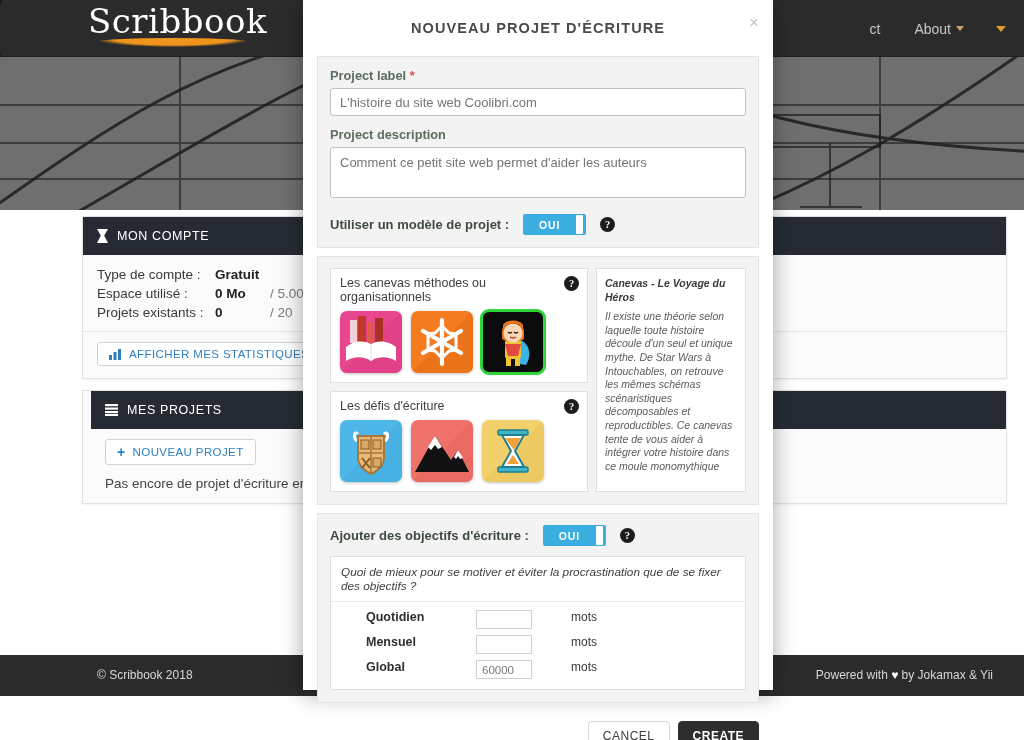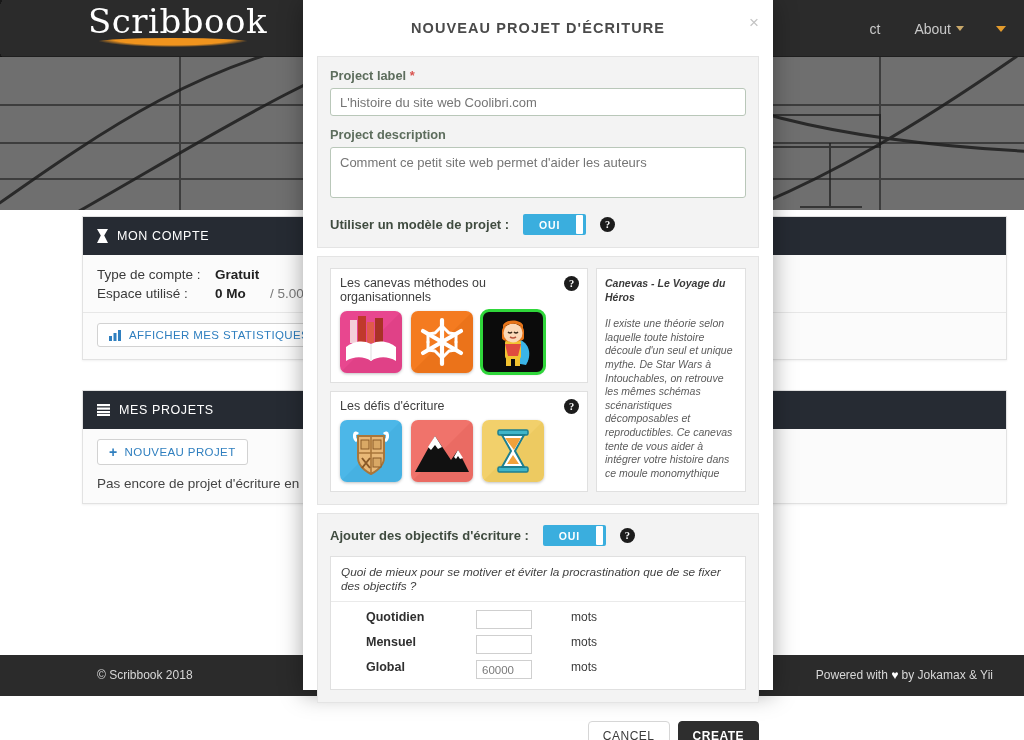--- a/index.html
+++ b/index.html
@@ -209,21 +209,21 @@
     box-shadow: 0 1px 3px rgba(0,0,0,.25);
   }
   .thumb.selected { outline: 3px solid #2fd63a; outline-offset: -1px; }
 
   .desc-panel {
     width: 150px; flex: 0 0 150px;
     background: #ffffff; border: 1px solid #e0e0e0;
     padding: 8px 8px 10px;
     font-style: italic; font-size: 10.5px; line-height: 13.6px; color: #5b5b5b;
   }
-  .desc-title { font-weight: bold; color: #3a3a3a; margin-bottom: 13px; }
+  .desc-title { font-weight: bold; color: #3a3a3a; margin-bottom: 6px; }
 
   .goals-box {
     background: #ffffff; border: 1px solid #e0e0e0; margin-top: 10px;
   }
   .goals-q {
     font-style: italic; font-size: 11.8px; color: #3f3f3f;
     padding: 8px 10px; border-bottom: 1px solid #eaeaea;
   }
   .goals-rows { padding: 8px 10px 10px; }
   .goal-row { display: flex; align-items: flex-start; margin-bottom: 6px; gap: 32px; }
@@ -319,33 +319,38 @@
         <div class="acct-row">
           <span class="acct-key">Type de compte :</span>
           <span class="acct-val">Gratuit</span>
           <span class="acct-max"></span>
         </div>
         <div class="acct-row">
           <span class="acct-key">Espace utilisé :</span>
           <span class="acct-val">0 Mo</span>
           <span class="acct-max">/ 5.00 Mo</span>
         </div>
+        <div class="acct-row">
+          <span class="acct-key">Projets existants :</span>
+          <span class="acct-val">0</span>
+          <span class="acct-max">/ 20</span>
+        </div>
         <div class="sep-line"></div>
         <button class="btn-outline blue">
           <svg width="13" height="11" viewBox="0 0 13 11">
             <rect x="0" y="6" width="3" height="5" fill="#2f7fbf"></rect>
             <rect x="4.5" y="3" width="3" height="8" fill="#2f7fbf"></rect>
             <rect x="9" y="0" width="3" height="11" fill="#2f7fbf"></rect>
           </svg>
           <span>AFFICHER MES STATISTIQUES</span>
         </button>
       </div>
     </div>
 
-    <div class="panel" style="top:180px;">
+    <div class="panel" style="top:180px;padding-left:8px;">
       <div class="panel-head">
         <svg width="13" height="12" viewBox="0 0 13 12">
           <rect x="0" y="0" width="13" height="2.2" fill="#ffffff"></rect>
           <rect x="0" y="3.5" width="13" height="2.2" fill="#ffffff"></rect>
           <rect x="0" y="7" width="13" height="2.2" fill="#ffffff"></rect>
           <rect x="0" y="10" width="13" height="2" fill="#ffffff"></rect>
         </svg>
         <span>MES PROJETS</span>
       </div>
       <div class="panel-body">

